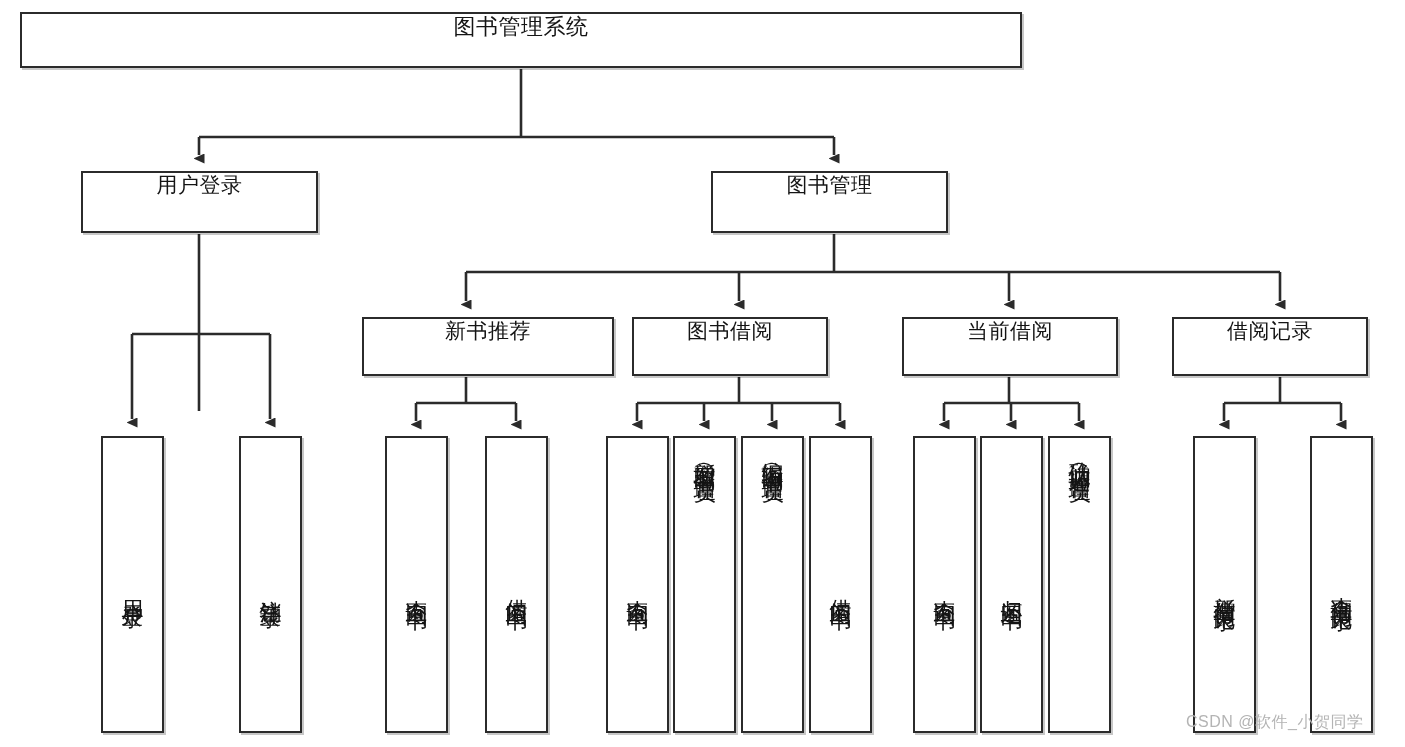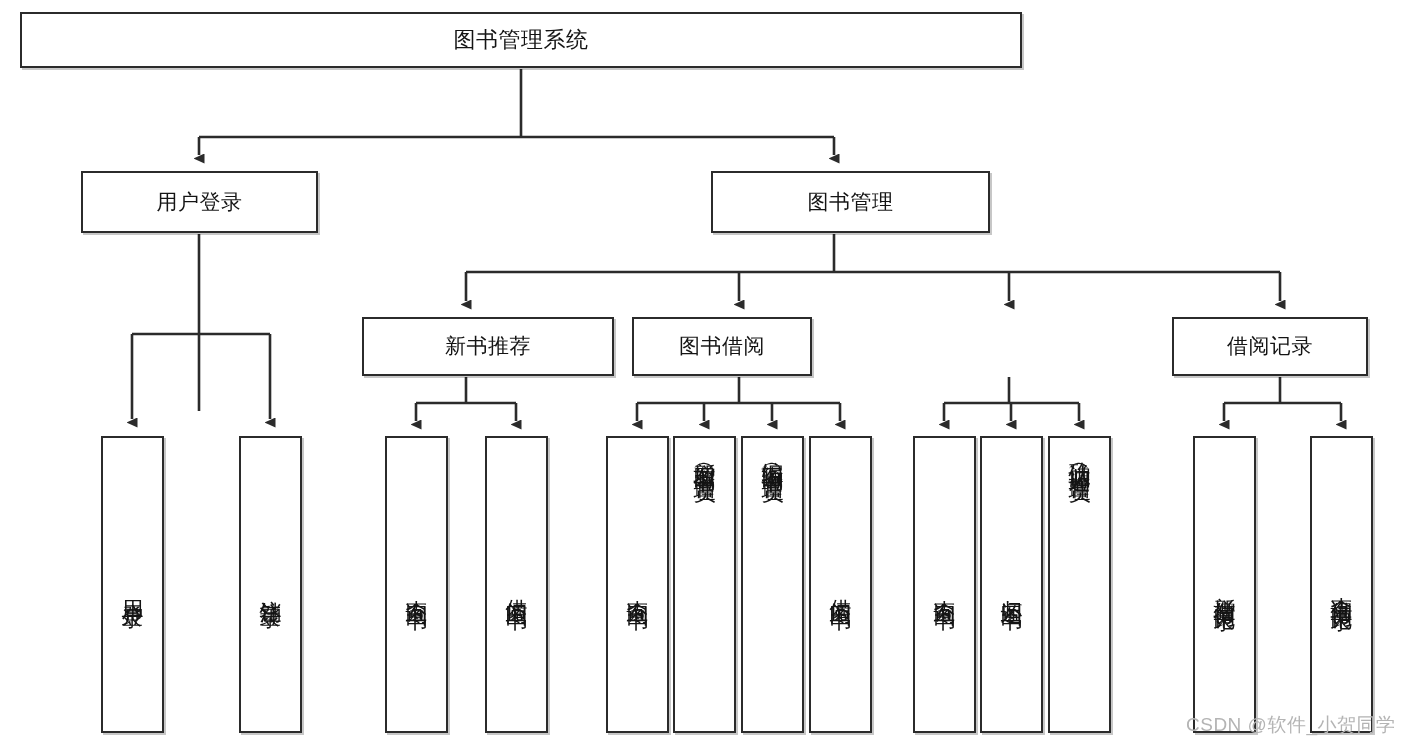--- a/index.html
+++ b/index.html
@@ -27,21 +27,20 @@
     height: 747px;
     pointer-events: none;
   }
   .node {
     position: absolute;
     box-sizing: border-box;
     background: #ffffff;
     border: 2px solid #2b2b2b;
     box-shadow: 2px 2px 0 0 rgba(0,0,0,0.22);
     display: flex;
-    align-items: center;
     justify-content: center;
     color: #111111;
   }
   .node .label {
     font-family: "Liberation Sans", "DejaVu Sans", sans-serif;
     color: #141414;
     line-height: 1.18;
     text-align: center;
     white-space: nowrap;
   }
@@ -71,21 +70,21 @@
     margin-top: auto;
     margin-bottom: auto;
   }
   .node.vert.top {
     align-items: flex-start;
   }
   .watermark {
     position: absolute;
     left: 1186px;
     top: 712px;
-    font-size: 19px;
+    font-size: 16px;
     color: #b4b4b4;
     font-family: "Liberation Sans", "DejaVu Sans", sans-serif;
     white-space: nowrap;
     letter-spacing: 0.5px;
   }
 </style>
 </head>
 <body>
 
 <div id="diagram-root">
@@ -140,29 +139,32 @@
     </g>
   </svg>
 
   <div class="node root horiz" style="left:20px; top:12px; width:1002px; height:56px;">
     <span class="label">图书管理系统</span>
   </div>
 
   <div class="node horiz" style="left:81px; top:171px; width:237px; height:62px;">
     <span class="label">用户登录</span>
   </div>
-  <div class="node horiz" style="left:711px; top:171px; width:279px; height:62px;">
+  <div class="node horiz" style="left:711px; top:171px; width:237px; height:62px;">
     <span class="label">图书管理</span>
   </div>
 
   <div class="node horiz" style="left:362px; top:317px; width:252px; height:59px;">
     <span class="label">新书推荐</span>
   </div>
-  <div class="node horiz" style="left:632px; top:317px; width:180px; height:59px;">
+  <div class="node horiz" style="left:632px; top:317px; width:196px; height:59px;">
     <span class="label">图书借阅</span>
+  </div>
+  <div class="node horiz" style="left:902px; top:317px; width:216px; height:59px;">
+    <span class="label">当前借阅</span>
   </div>
   <div class="node horiz" style="left:1172px; top:317px; width:196px; height:59px;">
     <span class="label">借阅记录</span>
   </div>
 
   <div class="node vert center" style="left:101px; top:436px; width:63px; height:297px;">
     <span class="label">用户登录</span>
   </div>
   <div class="node vert center" style="left:239px; top:436px; width:63px; height:297px;">
     <span class="label">注销登录</span>

